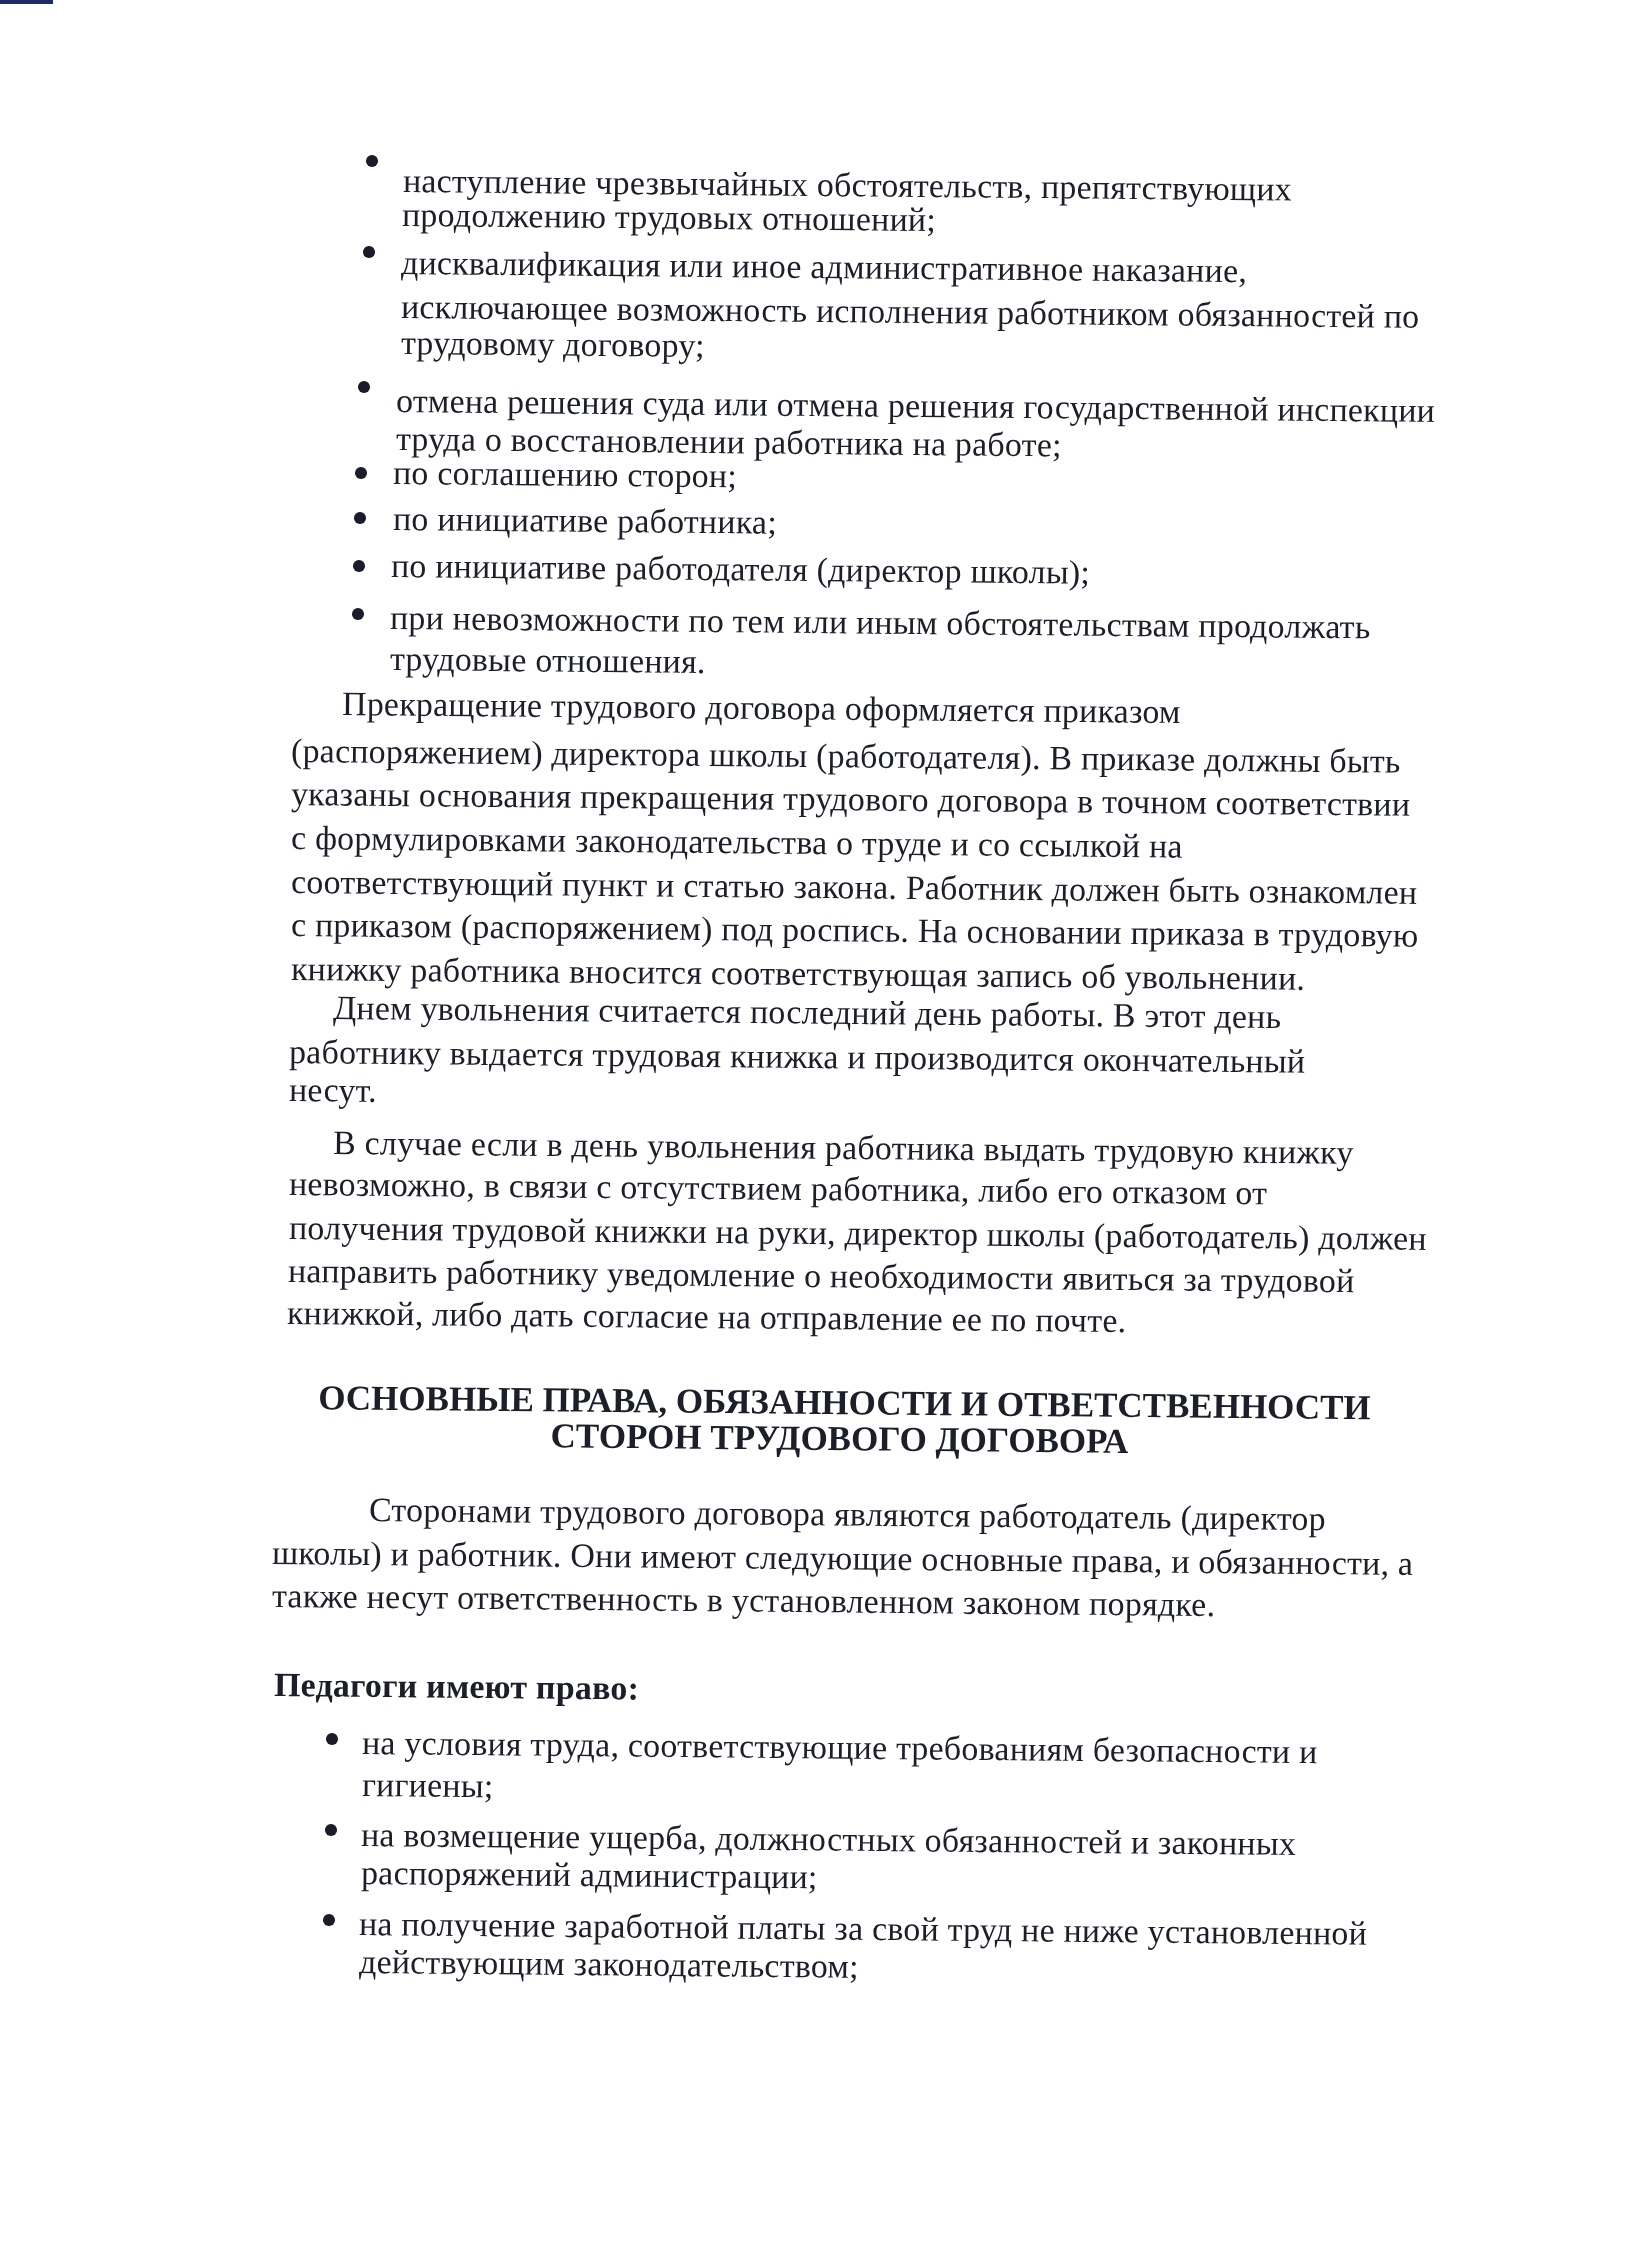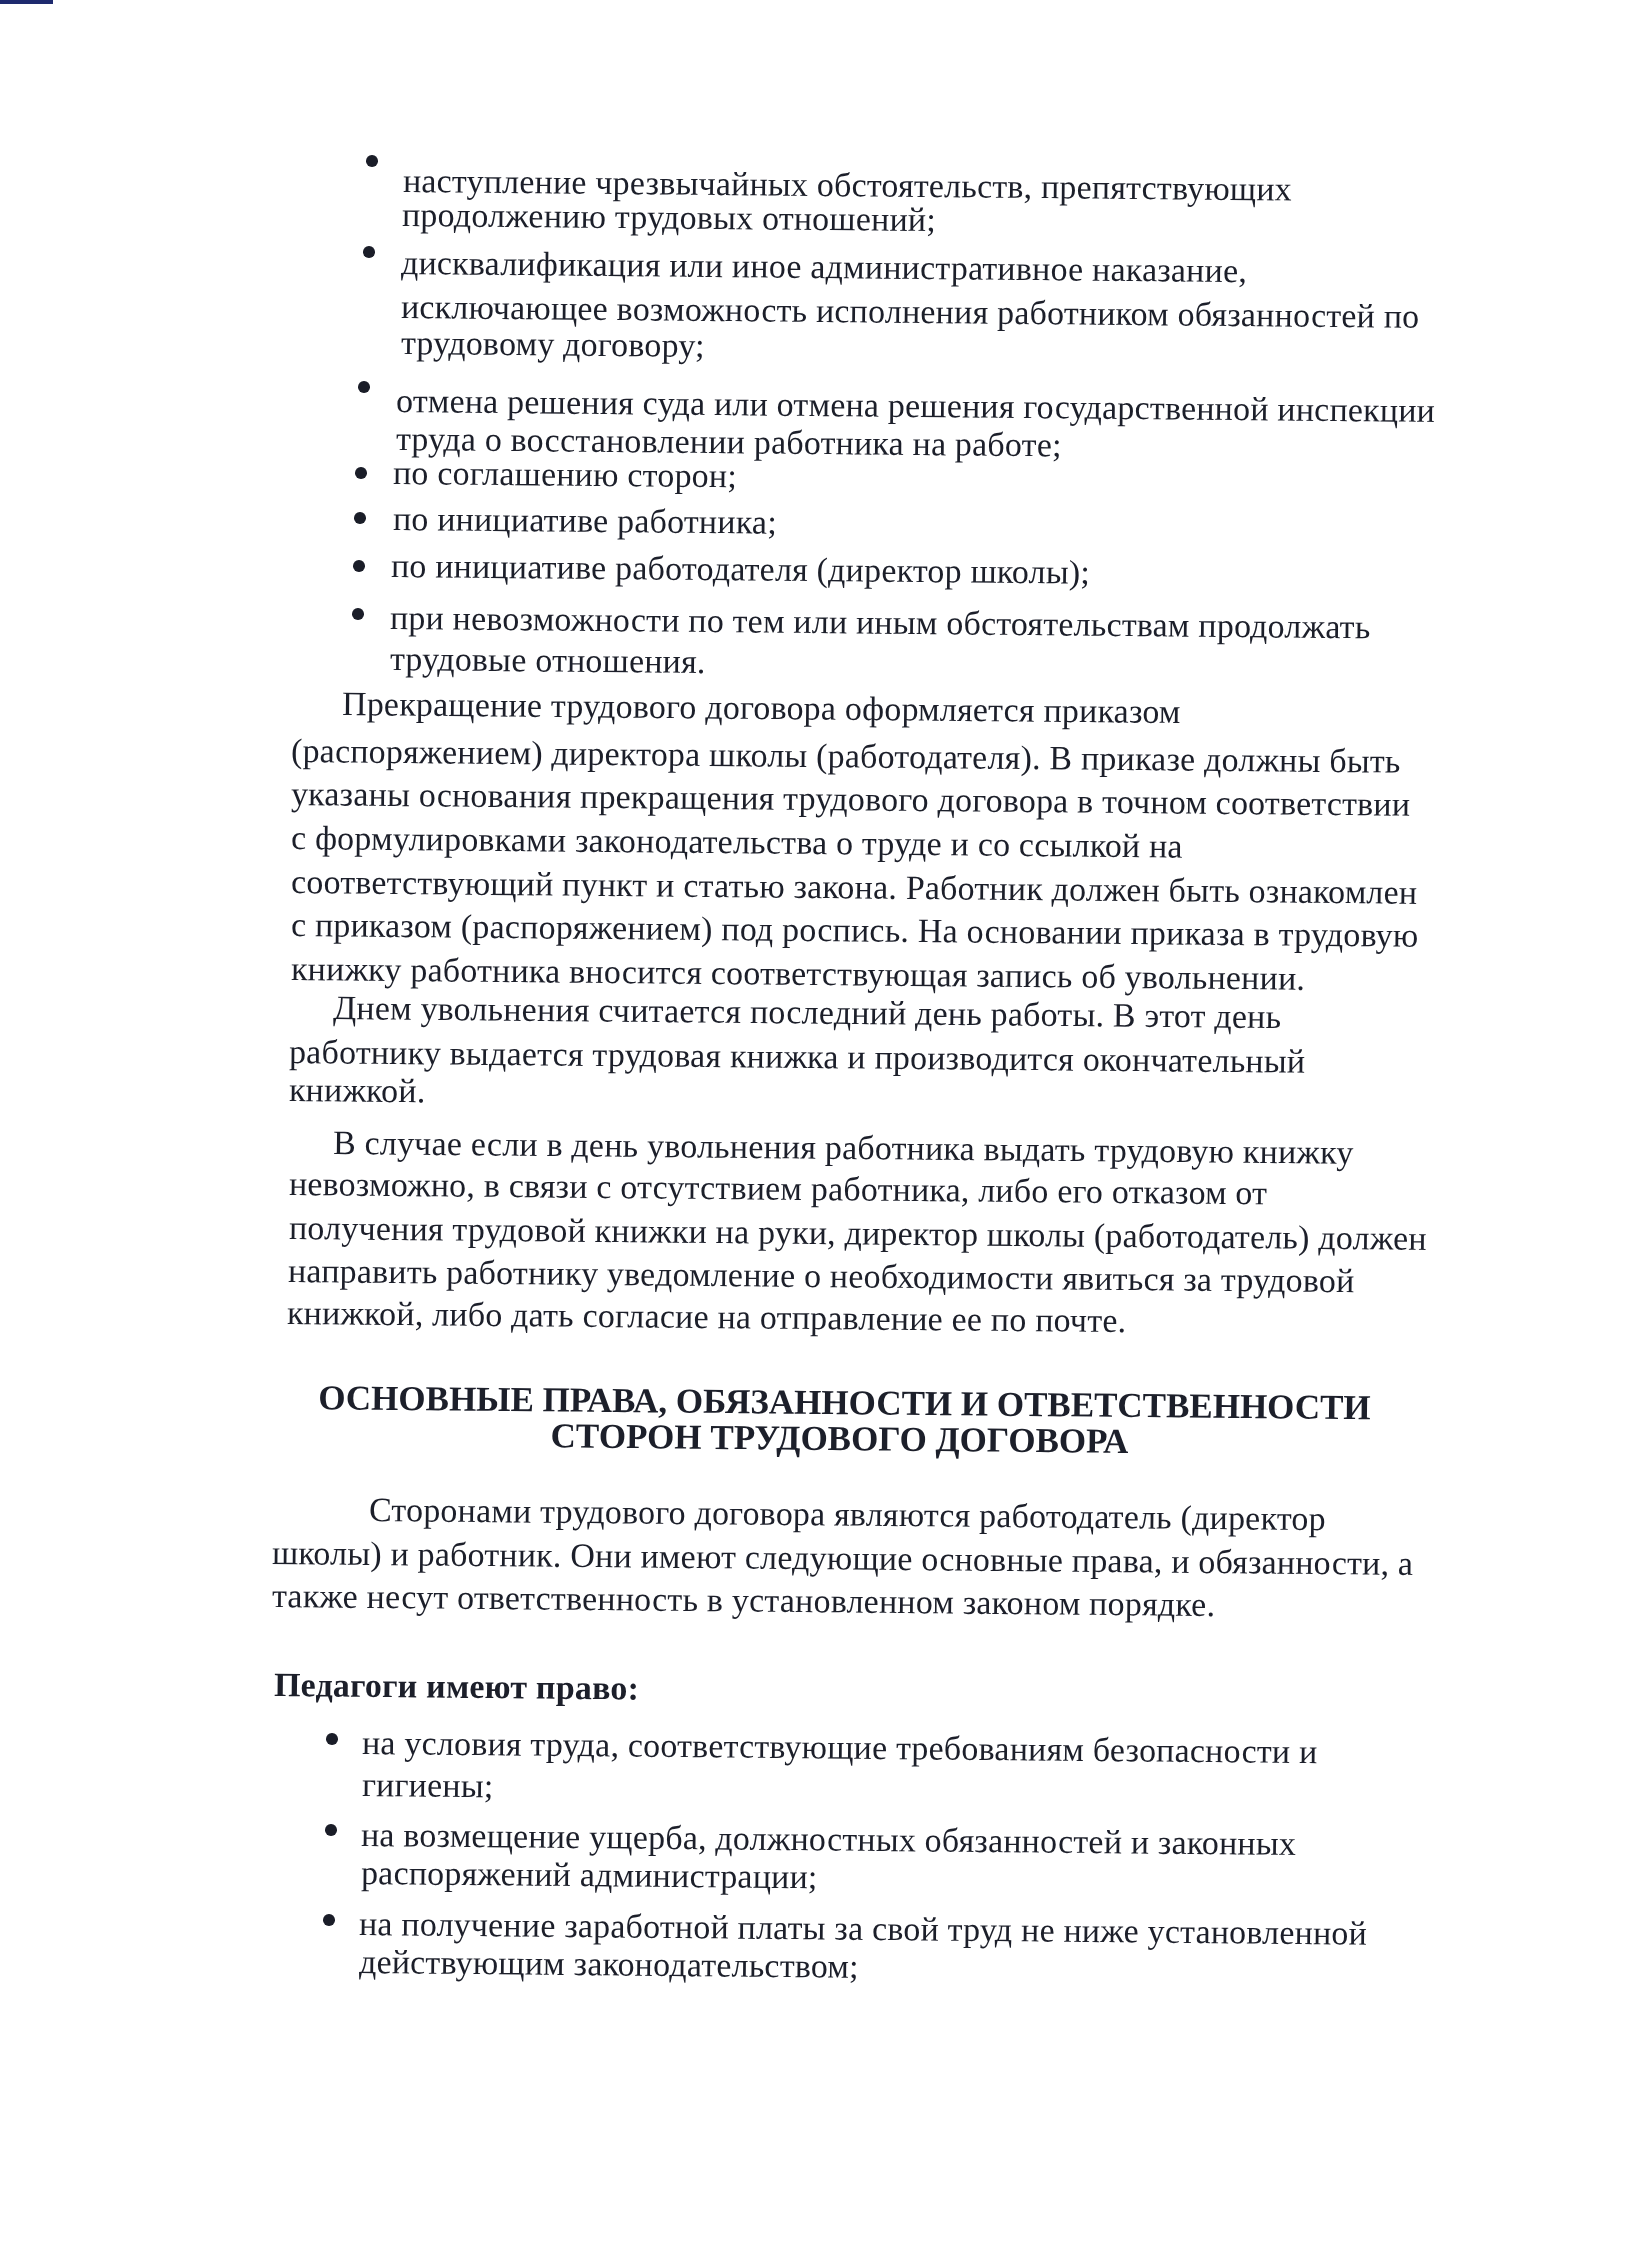--- a/index.html
+++ b/index.html
@@ -58,21 +58,21 @@
   <div class="ln" style="left:342px;top:684px;transform:rotate(0.55deg);">Прекращение  трудового договора оформляется приказом</div>
   <div class="ln" style="left:291px;top:731px;transform:rotate(0.55deg);">(распоряжением) директора школы (работодателя). В приказе должны быть</div>
   <div class="ln" style="left:291px;top:774px;transform:rotate(0.55deg);">указаны основания прекращения трудового договора в точном  соответствии</div>
   <div class="ln" style="left:291px;top:818px;transform:rotate(0.55deg);">с формулировками законодательства о труде и со ссылкой на</div>
   <div class="ln" style="left:291px;top:862px;transform:rotate(0.55deg);">соответствующий пункт и статью закона.  Работник должен быть ознакомлен</div>
   <div class="ln" style="left:291px;top:905px;transform:rotate(0.55deg);">с приказом (распоряжением) под роспись. На основании  приказа в трудовую</div>
   <div class="ln" style="left:291px;top:949px;transform:rotate(0.55deg);">книжку работника вносится соответствующая запись об увольнении.</div>
 
   <div class="ln" style="left:333px;top:988px;transform:rotate(0.55deg);">Днем увольнения считается последний день работы. В этот день</div>
   <div class="ln" style="left:289px;top:1032px;transform:rotate(0.55deg);">работнику  выдается  трудовая книжка и производится окончательный</div>
-  <div class="ln" style="left:289px;top:1070px;transform:rotate(0.55deg);">книжкой.</div>
+  <div class="ln" style="left:289px;top:1070px;transform:rotate(0.55deg);">несут.</div>
 
   <div class="ln" style="left:333px;top:1123px;transform:rotate(0.55deg);">В случае если в день увольнения работника выдать трудовую книжку</div>
   <div class="ln" style="left:289px;top:1164px;transform:rotate(0.55deg);">невозможно,  в связи с отсутствием работника,  либо его отказом от</div>
   <div class="ln" style="left:289px;top:1208px;transform:rotate(0.55deg);">получения трудовой книжки на руки, директор школы (работодатель) должен</div>
   <div class="ln" style="left:288px;top:1251px;transform:rotate(0.55deg);">направить работнику  уведомление о необходимости явиться за трудовой</div>
   <div class="ln" style="left:287px;top:1293px;transform:rotate(0.55deg);">книжкой, либо дать согласие на отправление  ее по почте.</div>
 
   <div class="heading" style="top:1383px;padding-left:39px;box-sizing:border-box;transform:rotate(0.55deg);">ОСНОВНЫЕ ПРАВА, ОБЯЗАННОСТИ И ОТВЕТСТВЕННОСТИ</div>
   <div class="heading" style="top:1419px;padding-left:29px;box-sizing:border-box;transform:rotate(0.55deg);">СТОРОН ТРУДОВОГО ДОГОВОРА</div>
 

